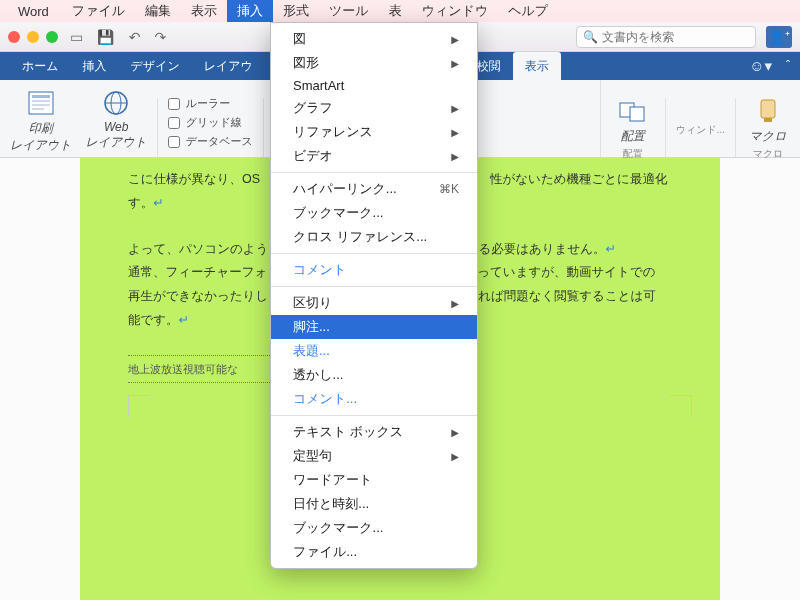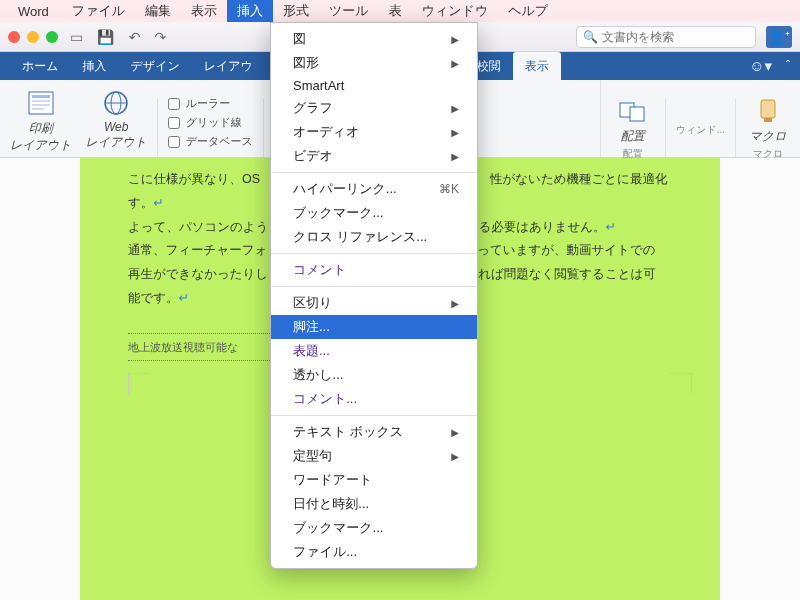--- a/index.html
+++ b/index.html
@@ -39,21 +39,21 @@
 .rbtn { display: flex; flex-direction: column; align-items: center; font-size: 12px; color: #4a4a4c; gap: 3px; min-width: 44px; font-style: italic; }
 .rbtn .ricon { width: 30px; height: 28px; display: flex; align-items: center; justify-content: center; }
 .rcheck-col { display: flex; flex-direction: column; gap: 4px; font-size: 11px; color: #4a4a4c; }
 .rcheck-col label { display: flex; align-items: center; gap: 6px; }
 .rcheck-col input { width: 12px; height: 12px; }
 .gap-fill { flex: 1; border-right: 1px solid #e1e1e5; }
 
 
 .dropmenu { position: absolute; top: 22px; left: 270px; width: 208px; background: #fff; border: 1px solid #bdbdc2; border-radius: 0 0 6px 6px; box-shadow: 0 8px 24px rgba(0,0,0,.28); padding: 4px 0; font-size: 13px; z-index: 50; }
 .dropmenu .mi { display: flex; align-items: center; padding: 3px 18px 3px 22px; color: #222; cursor: default; position: relative; }
-.dropmenu .mi.disabled { color: #4c1d95; }
+.dropmenu .mi.disabled { color: #3b82f6; }
 .dropmenu .mi.selected { background: #2a6dd6; color: #fff; }
 .dropmenu .mi .arrow { margin-left: auto; font-size: 10px; color: #555; }
 .dropmenu .mi .shortcut { margin-left: auto; font-size: 12px; color: #666; }
 .dropmenu .sep { height: 1px; background: #e0e0e3; margin: 4px 0; }
 
 
 .doc-area { position: absolute; top: 158px; left: 0; right: 0; bottom: 0; background: #fbfbfb; display: flex; justify-content: center; overflow: hidden; }
 .page { width: 640px; background: #bef264; padding: 10px 48px; font-size: 12.5px; color: #333; line-height: 1.9; }
 .page .para .sp { color: #3a7fe0; }
 .page h3 { color: #27509b; font-size: 16px; font-weight: 600; margin: 16px 0 10px; }
@@ -190,21 +190,21 @@
       <span>マクロ</span>
     </div>
     <div class="glabel">マクロ</div>
   </div>
 </div>
 
 <div class="doc-area">
   <div class="page">
     <p class="para"><span>こに仕様が異なり、OS</span><span style="display:inline-block;width:230px"></span><span>性がないため機種ごとに最適化</span></p>
     <p class="para"><span>す。</span><span class="sp">↵</span></p>
-    <p class="para" style="margin-top:0"><span>よって、パソコンのよう</span><span style="display:inline-block;width:210px"></span><span>る必要はありません。</span><span class="sp">↵</span></p>
+    <p class="para" style="margin-top:22px"><span>よって、パソコンのよう</span><span style="display:inline-block;width:210px"></span><span>る必要はありません。</span><span class="sp">↵</span></p>
     <p class="para"><span>通常、フィーチャーフォ</span><span style="display:inline-block;width:210px"></span><span>っていますが、動画サイトでの</span></p>
     <p class="para"><span>再生ができなかったりし</span><span style="display:inline-block;width:210px"></span><span>れば問題なく閲覧することは可</span></p>
     <p class="para"><span>能です。</span><span class="sp">↵</span></p>
     <div class="footref"><span>地上波放送視聴可能な</span></div>
     <div class="corners">
         <span class="cl"></span>
         <span class="cr" style="margin-right:-20px"></span>
       </div>
   </div>
 </div>
@@ -219,21 +219,21 @@
       <span class="arrow">▶</span>
     </div>
     <div class="mi">
       <span>SmartArt</span>
     </div>
     <div class="mi">
       <span>グラフ</span>
       <span class="arrow">▶</span>
     </div>
     <div class="mi">
-      <span>オーディオ</span>
+      <span>リファレンス</span>
       <span class="arrow">▶</span>
     </div>
     <div class="mi">
       <span>ビデオ</span>
       <span class="arrow">▶</span>
     </div>
     <div class="sep"></div>
     <div class="mi">
       <span>ハイパーリンク...</span>
       <span class="shortcut">⌘K</span>

